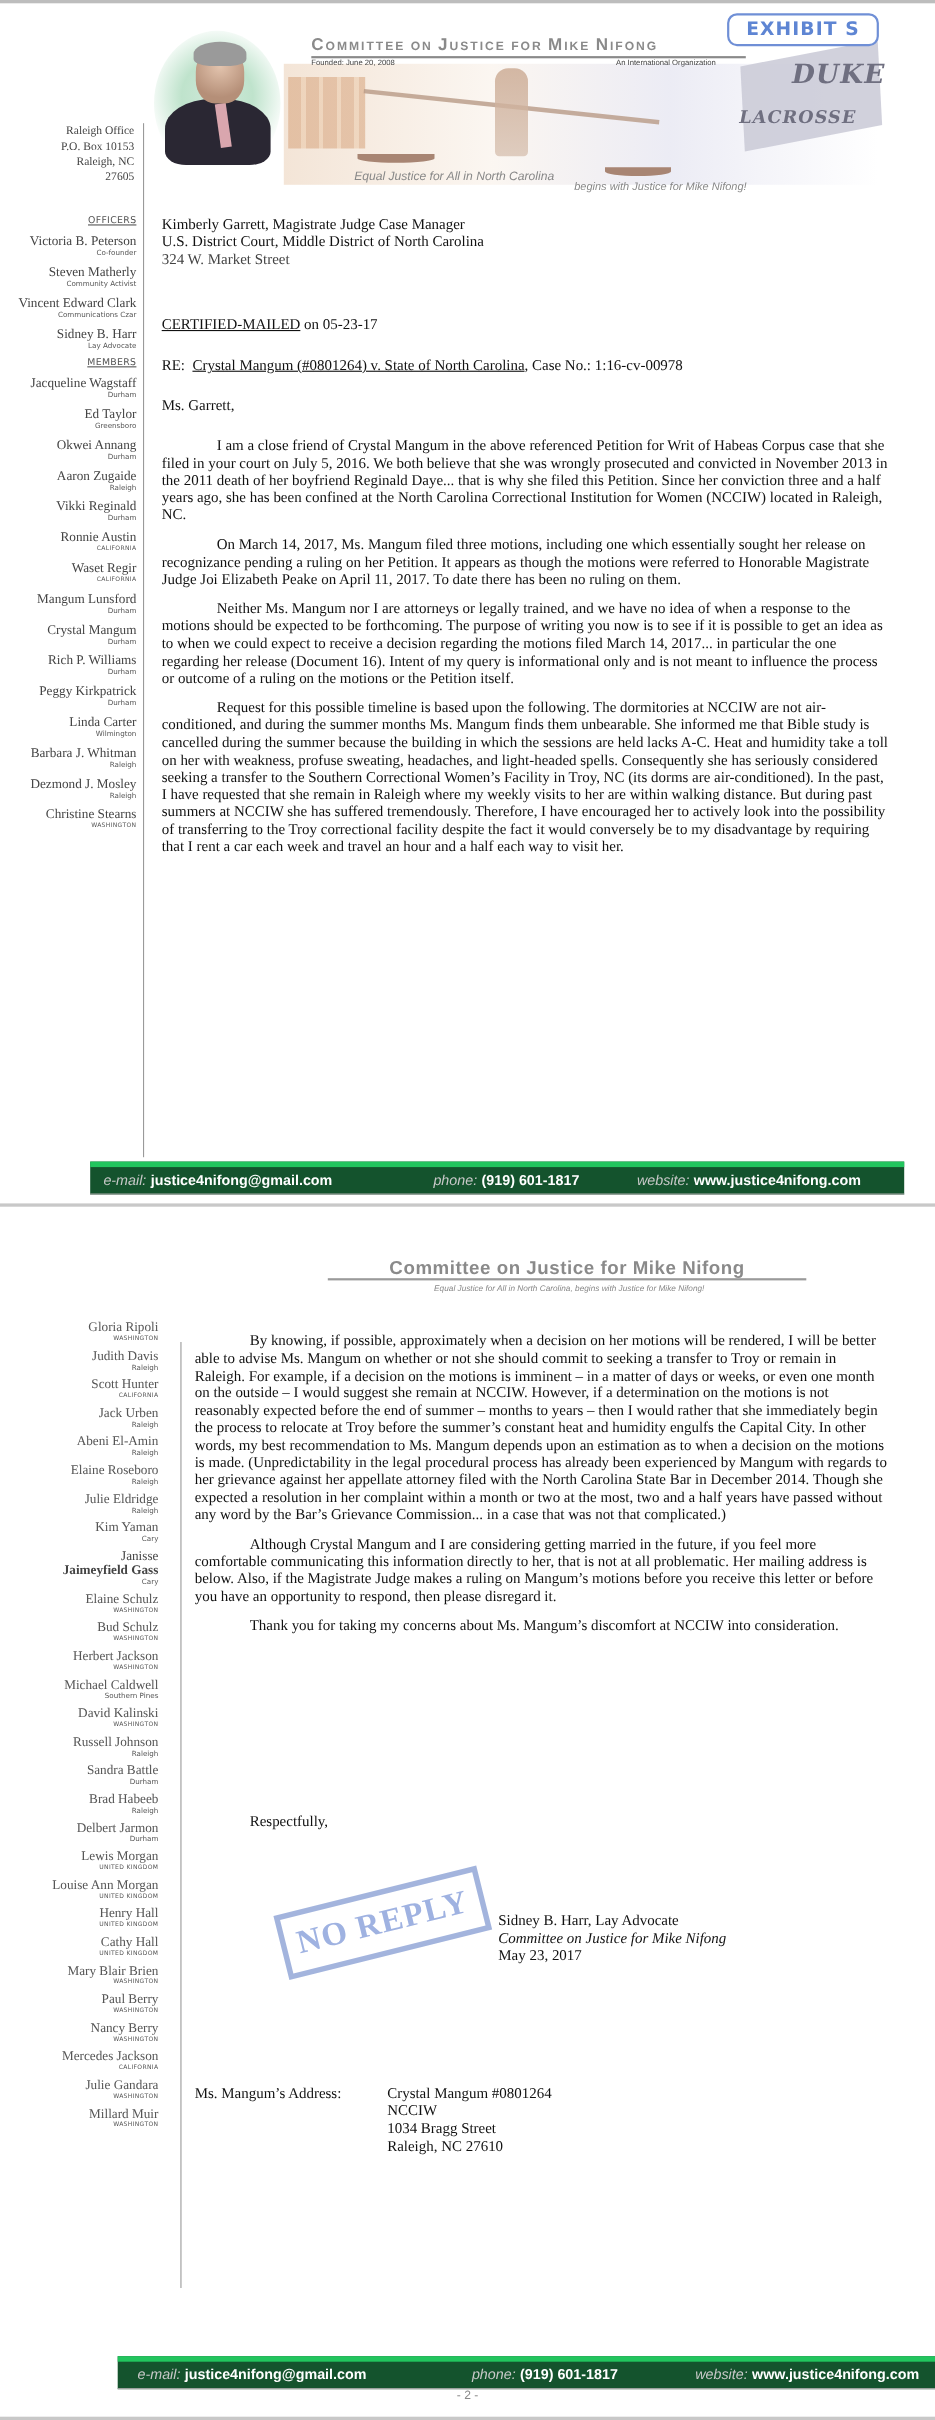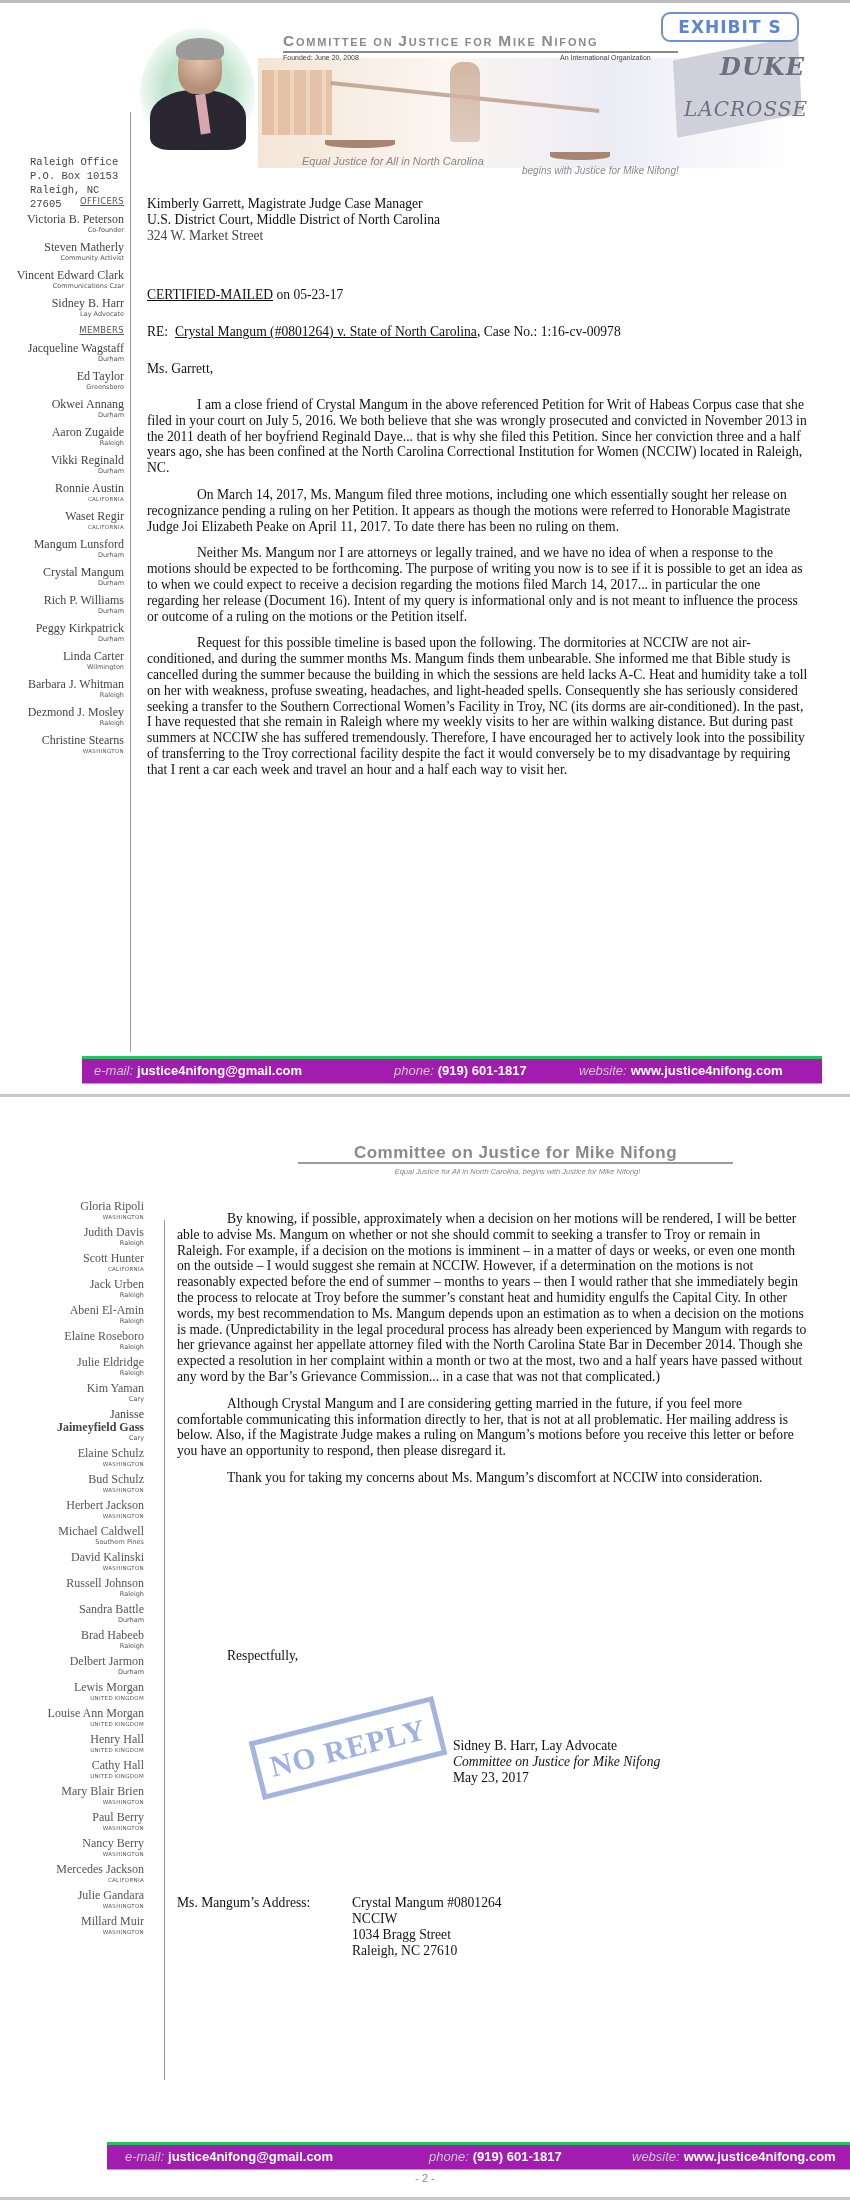--- a/index.html
+++ b/index.html
@@ -3,43 +3,43 @@
 <meta charset="utf-8">
 <style>
   html, body { margin:0; padding:0; background:#ffffff; }
   body { width:850px; height:2200px; position:relative; overflow:hidden; font-family:"Liberation Serif", serif; color:#111; }
   .abs { position:absolute; }
   .hr-top { left:0; top:0; width:850px; height:3px; background:#bdbdbd; }
   .page-break { left:0; top:1094px; width:850px; height:3px; background:#c8c8c8; }
   .hr-bottom { left:0; top:2197px; width:850px; height:3px; background:#c8c8c8; }
 
   
-  .office { left:30px; top:113px; width:92px; text-align:left; font-family:Liberation Mono, monospace; font-size:10.5px; line-height:14px; color:#444;margin-top:42px; }
+  .office { left:30px; top:113px; width:92px; text-align:right; font-family:Liberation Serif, serif; font-size:10.5px; line-height:14px; color:#444; }
   .portrait { left:140px; top:28px; width:115px; height:132px; border-radius:50%;
     background: radial-gradient(circle at 50% 45%, #cfe9d9 0%, #bfe3cc 35%, rgba(255,255,255,0) 70%); }
   .portrait .head { position:absolute; left:38px; top:14px; width:44px; height:52px; border-radius:45% 45% 40% 40%; background: radial-gradient(circle at 50% 35%, #e3c4ae 0%, #b58f78 70%); }
   .portrait .hair { position:absolute; left:36px; top:10px; width:48px; height:22px; border-radius:50% 50% 30% 30%; background:#9a9a9a; }
   .portrait .suit { position:absolute; left:10px; top:62px; width:96px; height:60px; border-radius:45% 45% 20% 20%; background:#2a2733; }
   .portrait .tie { position:absolute; left:58px; top:66px; width:10px; height:40px; background:#d9a6ae; transform:rotate(-8deg); }
   .banner-art { left:258px; top:58px; width:540px; height:110px;
     background: linear-gradient(90deg, rgba(222,180,140,0.35), rgba(240,220,200,0.25) 35%, rgba(200,200,225,0.35) 65%, rgba(255,255,255,0) 100%); }
   .books { left:262px; top:70px; width:70px; height:65px; background: repeating-linear-gradient(90deg, #d6a27a 0 12px, #e9c6a5 12px 16px); opacity:0.55; }
   .scale-beam { left:330px; top:95px; width:270px; height:4px; background:#b89a86; transform:rotate(6deg); opacity:0.8; }
   .scale-pan-l { left:325px; top:140px; width:70px; height:8px; background:#a88573; border-radius:0 0 50% 50%; }
   .scale-pan-r { left:550px; top:152px; width:60px; height:8px; background:#a88573; border-radius:0 0 50% 50%; }
   .fist { left:450px; top:62px; width:30px; height:80px; background:linear-gradient(180deg,#caa890,#d8c2b2); border-radius:12px 12px 4px 4px; opacity:0.8; }
   .duke-sign { left:675px; top:48px; width:125px; height:78px; background:#c9c9d6; transform:skewY(-8deg) rotate(-3deg); opacity:0.85; }
   .duke-text { left:700px; top:52px; width:105px; font-family:"DejaVu Serif", serif; font-style:italic; font-weight:bold; font-size:24px; color:#6f6f80; letter-spacing:1px; text-align:right; }
-  .lacrosse-text { left:672px; top:97px; width:130px; font-family:"DejaVu Serif", serif; font-style:italic; font-weight:normal; font-size:20px; color:#6f6f80; letter-spacing:1px;margin-left:12px; }
+  .lacrosse-text { left:672px; top:97px; width:130px; font-family:"DejaVu Serif", serif; font-style:italic; font-weight:bold; font-size:16px; color:#6f6f80; letter-spacing:1px; }
   .org-title { left:283px; top:32px; width:395px; font-family:"Liberation Sans", sans-serif; font-weight:bold; font-size:15.5px; letter-spacing:1.8px; color:#8a8a8a; border-bottom:2px solid #8a8a8a; white-space:nowrap; line-height:18px; }
   .org-title .sm { font-size:11px; }
   .founded { left:283px; top:54px; font-family:"Liberation Sans", sans-serif; font-size:7px; color:#444; }
   .intl { left:560px; top:54px; font-family:"Liberation Sans", sans-serif; font-size:7px; color:#444; }
   .exhibit { left:661px; top:12px; width:134px; height:26px; border:2px solid #6f8fd6; border-radius:9px; color:#5e85d3; font-family:"DejaVu Sans", sans-serif; font-weight:bold; font-size:17px; text-align:center; line-height:26px; background:#fff; letter-spacing:1px; }
-  .tagline1 { left:302px; top:155px; font-family:"Liberation Sans", sans-serif; font-style:italic; font-size:11px; color:#888; }
+  .tagline1 { left:322px; top:155px; font-family:"Liberation Sans", sans-serif; font-style:italic; font-size:11px; color:#888; }
   .tagline2 { left:522px; top:165px; font-family:"Liberation Sans", sans-serif; font-style:italic; font-size:10px; color:#888; }
 
   
   .vline1 { left:130px; top:112px; width:1px; height:940px; background:#9a9a9a; }
   .vline2 { left:164px; top:1220px; width:1px; height:860px; background:#9a9a9a; }
   .sidebar1 { left:10px; top:196px; width:114px; text-align:right; }
   .sidebar2 { left:30px; top:1200px; width:114px; text-align:right; }
   .sec-head { font-family:"DejaVu Sans", sans-serif; font-size:8.5px; color:#555; text-decoration:underline; margin:0 0 7px 0; letter-spacing:0.3px; }
   .member { margin-bottom:6px; }
   .member .nm { font-family:"Liberation Serif", serif; font-size:12px; line-height:13px; color:#444; display:block; }
@@ -65,21 +65,21 @@
   
   .stamp { left:253px; top:1718px; width:180px; height:50px; border:5px solid #9fb1dc; transform:rotate(-14deg); color:#9aaee0; font-family:"Liberation Serif", serif; font-weight:bold; font-size:30px; text-align:center; line-height:50px; letter-spacing:1px; opacity:0.95; }
   .signature { left:453px; top:1738px; font-family:"Liberation Serif", serif; font-size:13.6px; line-height:16px; color:#111; }
   .signature .it { font-style:italic; }
 
   .mailing { left:177px; top:1895px; font-family:"Liberation Serif", serif; font-size:13.6px; line-height:16px; color:#111; }
   .mailing .label { position:absolute; left:0; top:0; white-space:nowrap; }
   .mailing .lines { position:absolute; left:175px; top:0; white-space:nowrap; }
 
   
-  .footbar { height:24px; background:#a21caf; color:#fff; font-family:"Liberation Sans", sans-serif; font-size:13px; line-height:24px; white-space:nowrap; overflow:hidden; border-top:3px solid #22c55e; border-bottom:1px solid #aaa; }
+  .footbar { height:24px; background:#14532d; color:#fff; font-family:"Liberation Sans", sans-serif; font-size:13px; line-height:24px; white-space:nowrap; overflow:hidden; border-top:5px solid #22c55e; border-bottom:1px solid #aaa; }
   .footbar .lbl { font-style:italic; color:#c9c9c9; margin-right:4px; }
   .footbar .val { font-weight:bold; }
   .footbar .seg { position:absolute; top:0; }
   .foot1 { left:82px; top:1056px; width:740px; }
   .foot2 { left:107px; top:2142px; width:743px; }
 
   
   .p2-title { left:298px; top:1143px; width:435px; font-family:"Liberation Sans", sans-serif; font-weight:bold; font-size:17px; color:#8a8a8a; letter-spacing:0.5px; border-bottom:2px solid #9a9a9a; white-space:nowrap; line-height:19px; text-align:center; }
   .p2-tag { left:300px; top:1167px; width:435px; text-align:center; font-family:"Liberation Sans", sans-serif; font-style:italic; font-size:7.5px; color:#888; }
   .pagenum { left:400px; top:2172px; width:50px; text-align:center; font-family:"Liberation Sans", sans-serif; font-size:11px; color:#888; }

